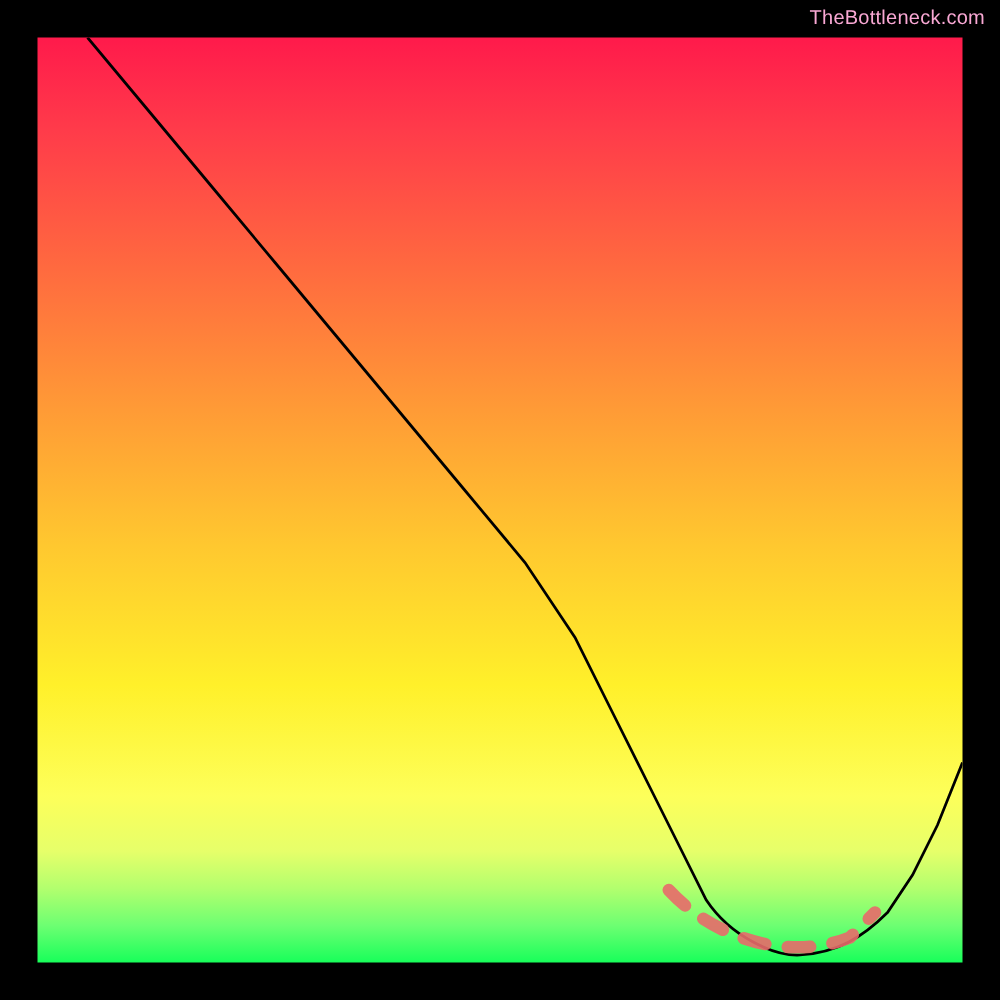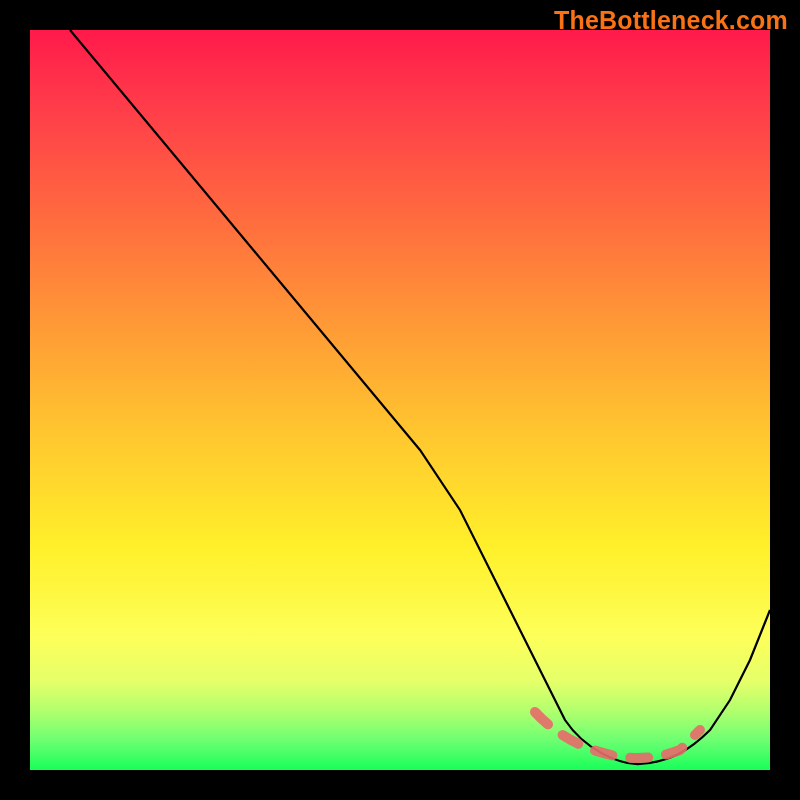--- a/index.html
+++ b/index.html
@@ -34,23 +34,23 @@
       #fdff5a 82%,
       #e6ff6a 88%,
       #b2ff6e 92%,
       #6dff72 96%,
       #18ff5a 100%);
   }
   .watermark {
     position: absolute;
     top: 6px;
     right: 12px;
-    color: #f97316;
-    font-size: 25px;
-    font-weight: 700;
+    color: #f9a8d4;
+    font-size: 16px;
+    font-weight: 400;
     letter-spacing: 0.2px;
     user-select: none;
   }
   svg.curve {
     position: absolute;
     left: 0; top: 0;
     width: 740px;
     height: 740px;
   }
   .curve-line {

